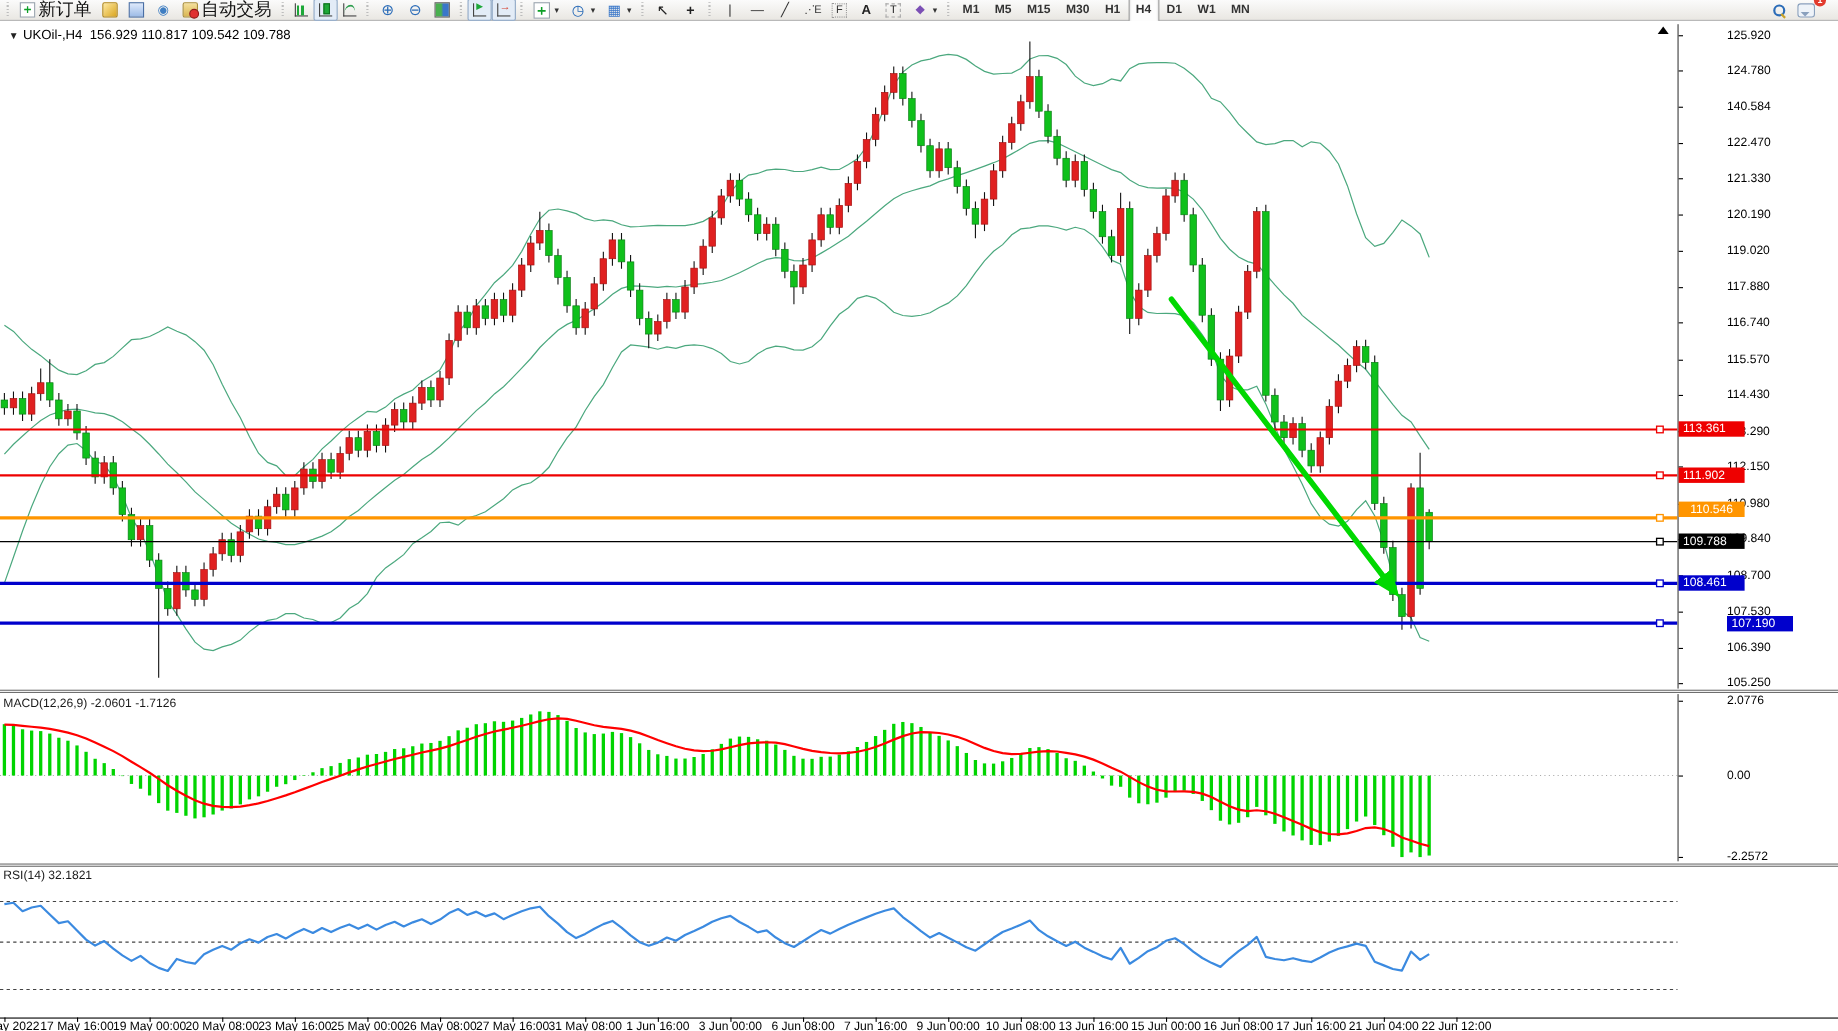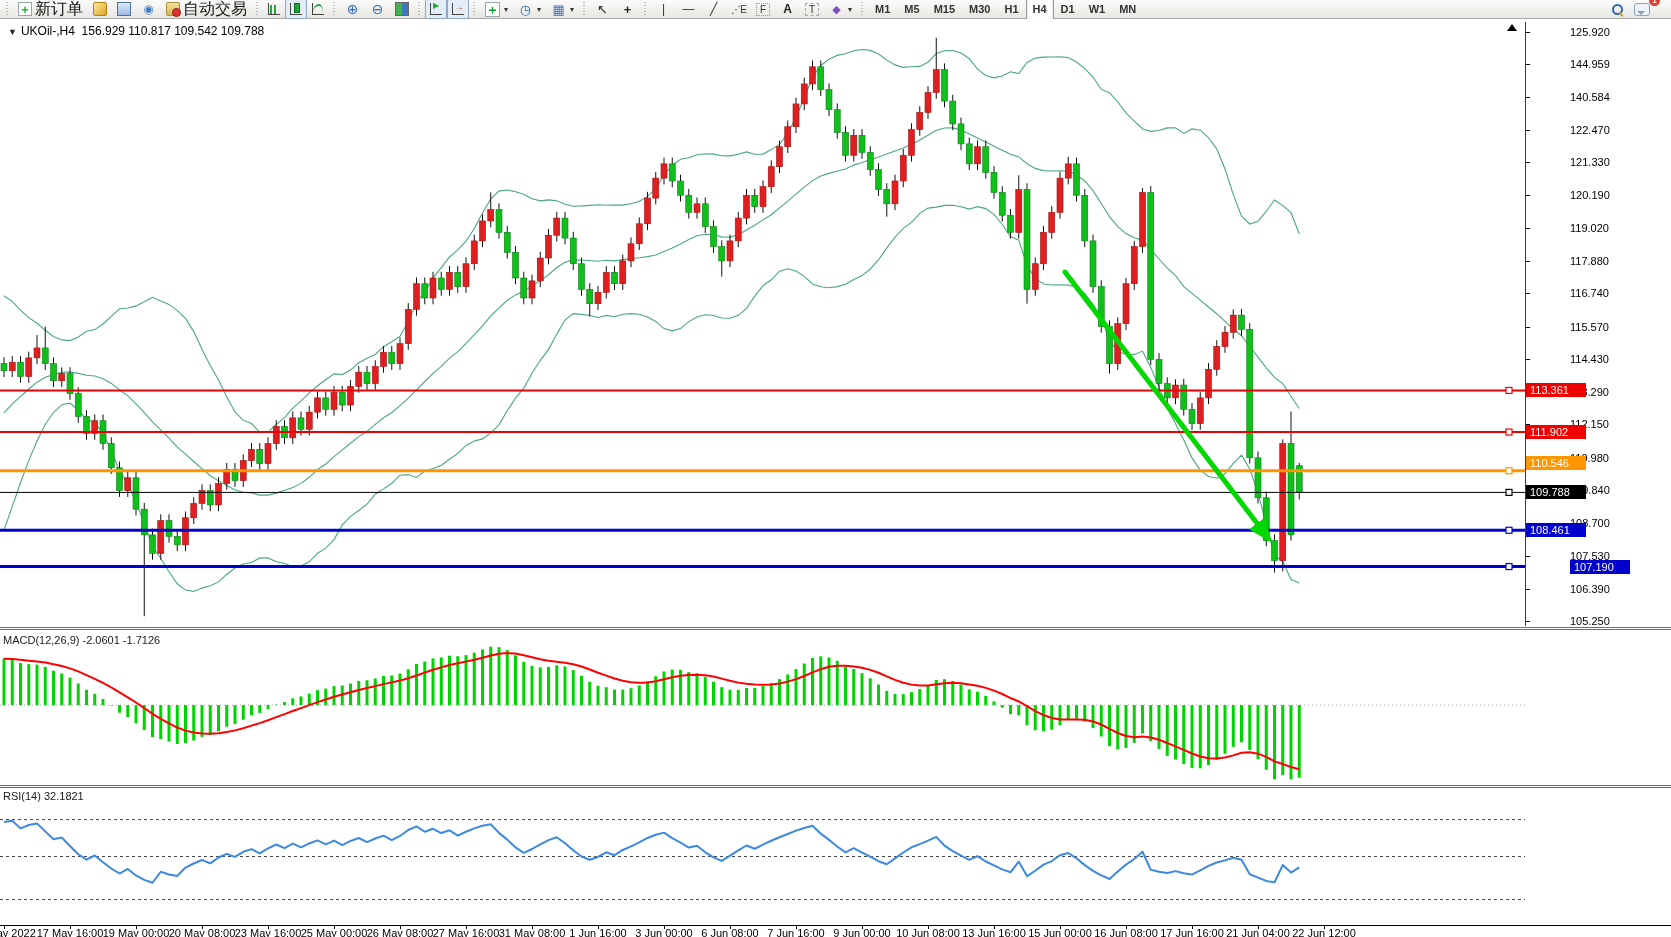--- a/index.html
+++ b/index.html
@@ -555,21 +555,21 @@
           <path d="M0,0 L5,2 L0,4 Z" fill="#00d800"></path>
         </marker>
       </defs>
       <line x1="1064.95" y1="250.0213999999999" x2="1264.6000000000001" y2="511.16240000000005" stroke="#00d800" stroke-width="5" stroke-linecap="round" marker-end="url(#arrw)"></line>
       <path d="M1507,9 L1512,2 L1517,9 Z" fill="#000"></path>
     </svg>
   <div class="axis-col" id="main-axis" style="top:3px;height:604px;">
       <div class="axis-tickmark" style="top: 9.5px;"></div>
       <div class="axis-label" style="top: 3.5px;">125.920</div>
       <div class="axis-tickmark" style="top: 42.0356px;"></div>
-      <div class="axis-label" style="top: 36.0356px;">144.959</div>
+      <div class="axis-label" style="top: 36.0356px;">124.780</div>
       <div class="axis-tickmark" style="top: 75.4274px;"></div>
       <div class="axis-label" style="top: 69.4274px;">140.584</div>
       <div class="axis-tickmark" style="top: 107.963px;"></div>
       <div class="axis-label" style="top: 101.963px;">122.470</div>
       <div class="axis-tickmark" style="top: 140.499px;"></div>
       <div class="axis-label" style="top: 134.499px;">121.330</div>
       <div class="axis-tickmark" style="top: 173.034px;"></div>
       <div class="axis-label" style="top: 167.034px;">120.190</div>
       <div class="axis-tickmark" style="top: 206.426px;"></div>
       <div class="axis-label" style="top: 200.426px;">119.020</div>
@@ -592,21 +592,21 @@
       <div class="axis-tickmark" style="top: 500.959px;"></div>
       <div class="axis-label" style="top: 494.959px;">108.700</div>
       <div class="axis-tickmark" style="top: 534.351px;"></div>
       <div class="axis-label" style="top: 528.351px;">107.530</div>
       <div class="axis-tickmark" style="top: 566.886px;"></div>
       <div class="axis-label" style="top: 560.886px;">106.390</div>
       <div class="axis-tickmark" style="top: 599.422px;"></div>
       <div class="axis-label" style="top: 593.422px;">105.250</div>
       <div class="level-label" style="top: 361.434px; background: rgb(238, 0, 0);">113.361</div>
       <div class="level-label" style="top: 403.074px; background: rgb(238, 0, 0);">111.902</div>
-      <div class="level-label" style="top: 434px; background: rgb(255, 149, 0);">110.546</div>
+      <div class="level-label" style="top: 434px; background: rgb(255, 149, 0); text-align: center;">110.546</div>
       <div class="level-label" style="top: 463.407px; background: rgb(0, 0, 0);">109.788</div>
       <div class="level-label" style="top: 501.28px; background: rgb(0, 0, 204);">108.461</div>
       <div class="level-label" style="top: 537.554px; background: rgb(0, 0, 204); margin-left: 44px;">107.190</div>
     </div>
 
   <div class="hsep" style="top:608px;"></div>
 
   <div class="pane-label" style="top:615px;">
     <span>MACD(12,26,9)</span> <span>-2.0601</span> <span>-1.7126</span>
   </div>
@@ -767,20 +767,28 @@
         <line x1="1249.75" y1="74.062176" x2="1249.75" y2="119.05698119887822" stroke="#00d400" stroke-width="3"></line>
         <line x1="1258" y1="74.062176" x2="1258" y2="128.28580354345928" stroke="#00d400" stroke-width="3"></line>
         <line x1="1266.25" y1="74.062176" x2="1266.25" y2="138.8184292830202" stroke="#00d400" stroke-width="3"></line>
         <line x1="1274.5" y1="74.062176" x2="1274.5" y2="148.16185681933737" stroke="#00d400" stroke-width="3"></line>
         <line x1="1282.75" y1="74.062176" x2="1282.75" y2="143.92309855497805" stroke="#00d400" stroke-width="3"></line>
         <line x1="1291" y1="74.062176" x2="1291" y2="148.1686648999386" stroke="#00d400" stroke-width="3"></line>
         <line x1="1299.25" y1="74.062176" x2="1299.25" y2="146.7618049263333" stroke="#00d400" stroke-width="3"></line>
       </g>
       <polyline points="4,27.789491079417314 12.25,28.015872698493652 20.5,28.807944900072957 28.75,29.676469479206443 37,30.46561410398807 45.25,31.550468695901923 53.5,33.17429147619511 61.75,35.01333069496429 70,37.34572481710509 78.25,40.366893833378874 86.5,44.051797301342376 94.75,47.79274765967667 103,51.850726997955505 111.25,56.389579028442505 119.5,61.45031137944823 127.75,66.3664012431379 136,71.52659600456003 144.25,77.04546415027643 152.5,82.83276745309634 160.75,87.86388409104003 169,92.41330791165093 177.25,96.53730175037647 185.5,99.63069905563299 193.75,101.59636825198801 202,102.45419969628372 210.25,102.76931312637676 218.5,102.27031328028919 226.75,100.9615760170621 235,99.36167469075536 243.25,97.2396174999869 251.5,94.63963212952768 259.75,92.09081931286019 268,89.30073584949916 276.25,86.15735764418271 284.5,83.13882151987005 292.75,79.97021646704536 301,77.0692556772568 309.25,74.16766854176525 317.5,71.15622104503431 325.75,68.44947018201026 334,65.7747821108654 342.25,63.51449059195355 350.5,61.31672999545098 358.75,59.041088928034846 367,57.07922951787524 375.25,55.141993853952336 383.5,53.10353456069916 391.75,51.365325312160095 400,49.59229082305266 408.25,47.31894576362071 416.5,44.44174146718376 424.75,41.66572199849494 433,38.806618152397775 441.25,36.33473879067796 449.5,34.00753269558523 457.75,32.24562695790331 466,30.60757758329083 474.25,28.81393671893917 482.5,26.754062964520017 490.75,24.534059670769828 499,22.861084453987132 507.25,22.101240274692938 515.5,22.54239071000475 523.75,24.19646614655751 532,26.324124147563953 540.25,28.327750520203466 548.5,29.83470753924332 556.75,30.73856799938395 565,31.681647294214283 573.25,33.16686421745334 581.5,35.477633665730465 589.75,38.533984400410645 598,41.76934135380947 606.25,44.65502841516431 614.5,47.44636818275627 622.75,49.67477572784754 631,51.17551527418632 639.25,51.82779203192807 647.5,51.49435198437272 655.75,50.24613318730788 664,48.28293072991265 672.25,46.346860797188214 680.5,44.85379113327276 688.75,44.09682645182853 697,43.752416545087456 705.25,44.17185792120301 713.5,45.482071420882534 721.75,47.608393246639665 730,49.82919751212857 738.25,51.62990183757848 746.5,52.705894120102634 754.75,53.528987593686026 763,53.83135369645512 771.25,53.47173091025751 779.5,52.3971014567242 787.75,50.61416594839255 796,48.1160517772088 804.25,44.993902547052386 812.5,41.396940928358326 820.75,38.183518786481876 829,35.82658604084815 837.25,34.63531854211011 845.5,34.74511076491093 853.75,35.388371403743406 862,36.73402434869966 870.25,38.84806024089549 878.5,41.77900918318685 886.75,45.40325141304614 895,48.919233830669235 903.25,51.76995333820471 911.5,53.634667999505176 919.75,54.51658092422658 928,54.414943125866316 936.25,53.32880949477441 944.5,52.30473873780021 952.75,51.84097420317347 961,52.169223337467024 969.25,53.39244906783321 977.5,54.846015764703594 985.75,56.88195486498355 994,59.581210279260496 1002.25,63.005858462862975 1010.5,67.04444264846848 1018.75,70.48811560360888 1027,75.2158660380661 1035.25,80.02758537686859 1043.5,84.05116681145594 1051.75,86.98120229170473 1060,88.41558197758177 1068.25,88.54327338492911 1076.5,88.3871920826477 1084.75,88.86504664070112 1093,90.51771791924723 1101.25,93.51433362357032 1109.5,97.8313513752226 1117.75,101.96375825360383 1126,104.9685003328832 1134.25,106.35902198615842 1142.5,105.59821039461862 1150.75,106.51459080282036 1159,108.8044655374893 1167.25,112.01732951738599 1175.5,115.31857416368166 1183.75,118.85239238999154 1192,122.50598200982577 1200.25,125.46230158055047 1208.5,127.18679268583395 1216.75,127.50958181937108 1225,126.55373939023933 1233.25,124.41334341750834 1241.5,121.78926816378706 1249.75,121.24281077080529 1258,122.6514093253361 1266.25,125.88481331687291 1274.5,130.34022201736582 1282.75,133.05679732488827 1291,136.07917083989832 1299.25,138.21569765718533" fill="none" stroke="#ff0000" stroke-width="2"></polyline>
     </svg>
+  <div class="axis-col" id="macd-axis" style="top:612px;height:152px;">
+      <div class="axis-tickmark" style="top: 6px;"></div>
+      <div class="axis-label" style="top: 0px;">2.0776</div>
+      <div class="axis-tickmark" style="top: 74.0622px;"></div>
+      <div class="axis-label" style="top: 68.0622px;">0.00</div>
+      <div class="axis-tickmark" style="top: 148.008px;"></div>
+      <div class="axis-label" style="top: 142.008px;">-2.2572</div>
+    </div>
 
   <div class="hsep" style="top:766px;"></div>
 
   <div class="pane-label" style="top:771px;">
     <span>RSI(14)</span> <span>32.1821</span>
   </div>
   <svg id="rsi-svg" style="top:770px" width="1525" height="135">
       <line x1="0" y1="30.6" x2="1525" y2="30.6" stroke="#444" stroke-width="1" stroke-dasharray="3,3"></line>
       <line x1="0" y1="67.5" x2="1525" y2="67.5" stroke="#444" stroke-width="1" stroke-dasharray="3,3"></line>
       <line x1="0" y1="110.55" x2="1525" y2="110.55" stroke="#444" stroke-width="1" stroke-dasharray="3,3"></line>

